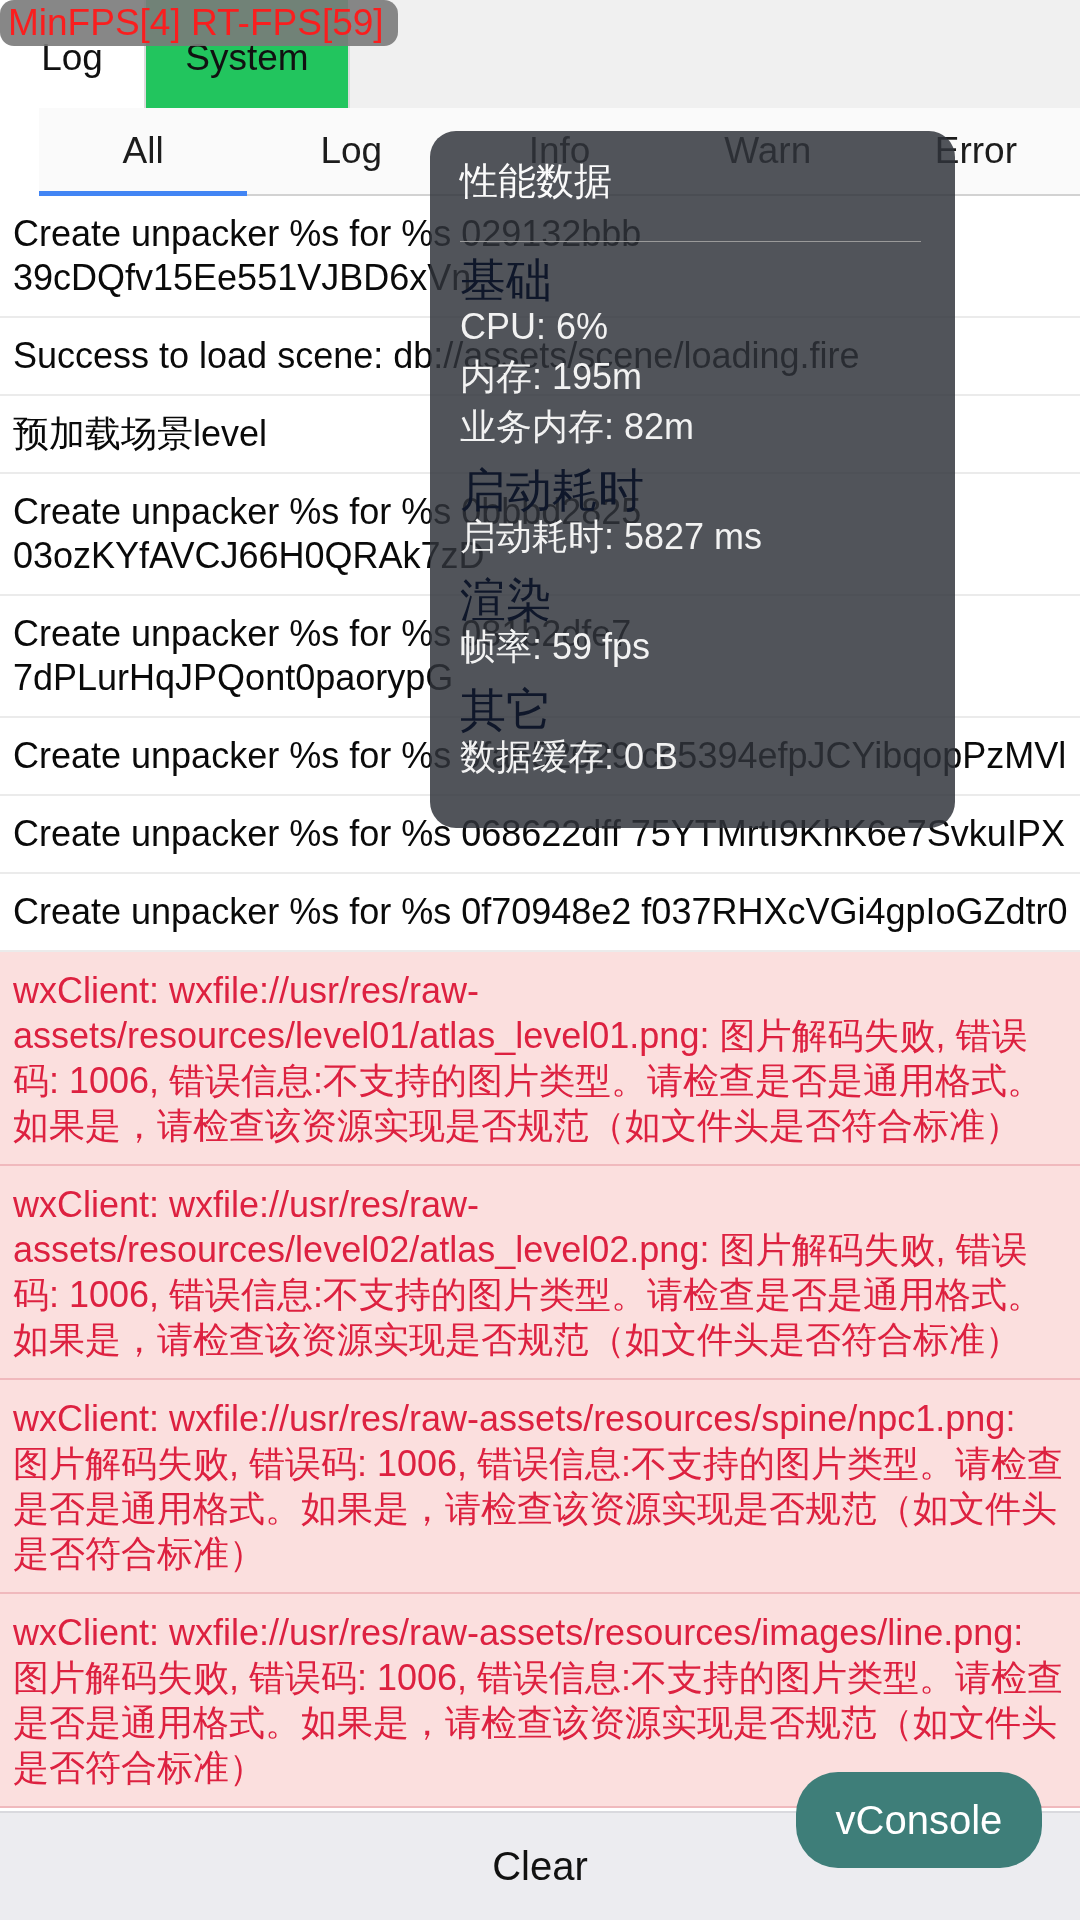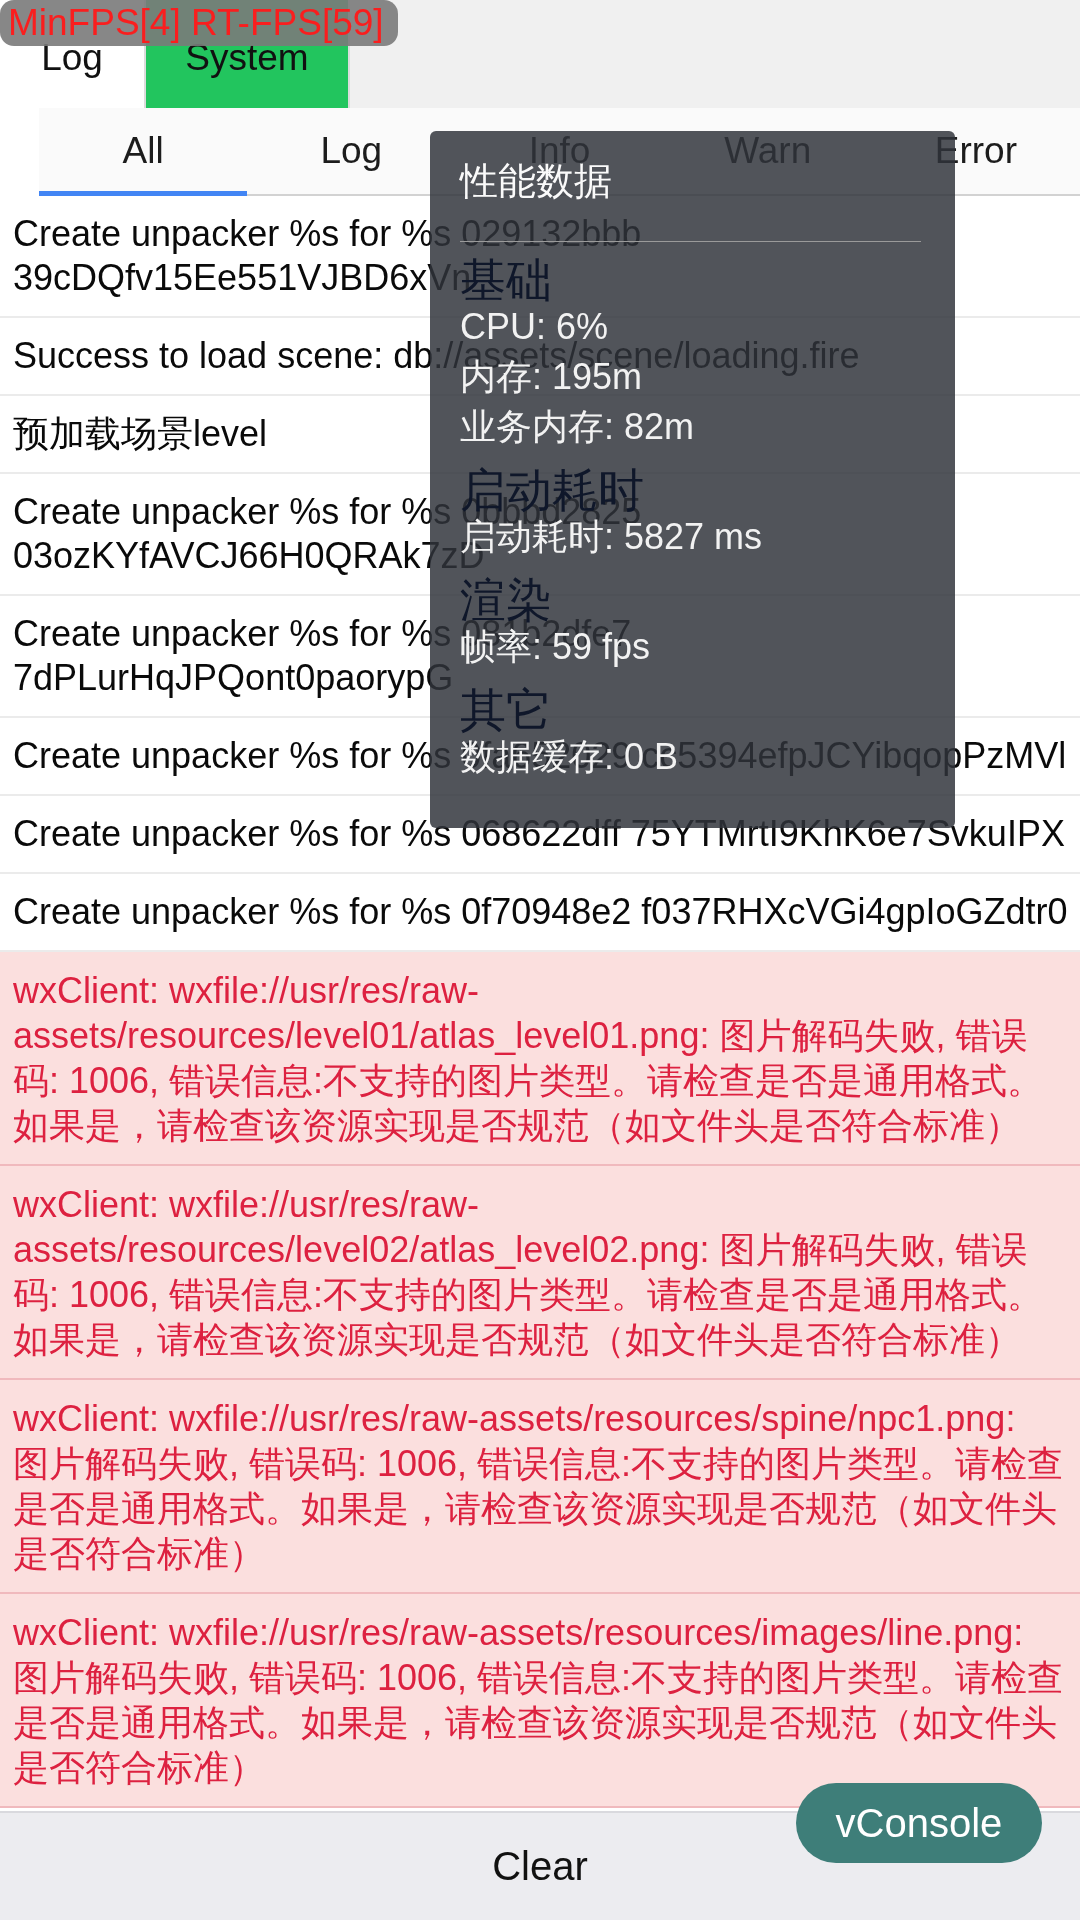--- a/index.html
+++ b/index.html
@@ -50,35 +50,35 @@
     white-space:pre;overflow:hidden;
   }
   .row.error{
     background:#fbdfde;color:#dd2140;border-bottom:2px solid #f0b9bd;
     line-height:45px;
   }
   
   .perf-panel{
     position:absolute;left:430px;top:131px;width:525px;height:697px;
     box-sizing:border-box;padding:28px 34px 20px 30px;
-    background:rgba(48,51,58,0.84);border-radius:6px;
+    background:rgba(48,51,58,0.84);border-radius:26px;
     color:#f2f2f2;z-index:40;overflow:hidden;
   }
   .perf-title{font-size:38px;line-height:44px;color:#fafafa;}
   .perf-divider{height:1px;background:#9a9a9a;margin-top:38px;}
   .p-section{margin-top:16px;}
   .p-label{font-size:46px;line-height:44px;color:#0f172a;}
   .p-item{font-size:36px;line-height:50px;color:#f2f2f2;}
   .p-section .p-item:first-of-type{margin-top:6px;}
   
   .vc-switch{
-    position:absolute;left:796px;top:1772px;width:246px;height:80px;
+    position:absolute;left:796px;top:1772px;width:246px;height:96px;
     background:#3e7e79;border-radius:42px;z-index:70;
     display:flex;align-items:center;justify-content:center;
-    color:#ffffff;font-size:40px;margin-top:11px;
+    color:#ffffff;font-size:40px;
   }
   
   .footer{
     position:absolute;left:0;right:0;bottom:0;height:107px;
     background:#ececf0;border-top:2px solid #d9d9de;z-index:50;
     display:flex;align-items:center;justify-content:center;
   }
   .clear-btn{font-size:40px;color:#111;line-height:107px;}
 </style>
 </head>

